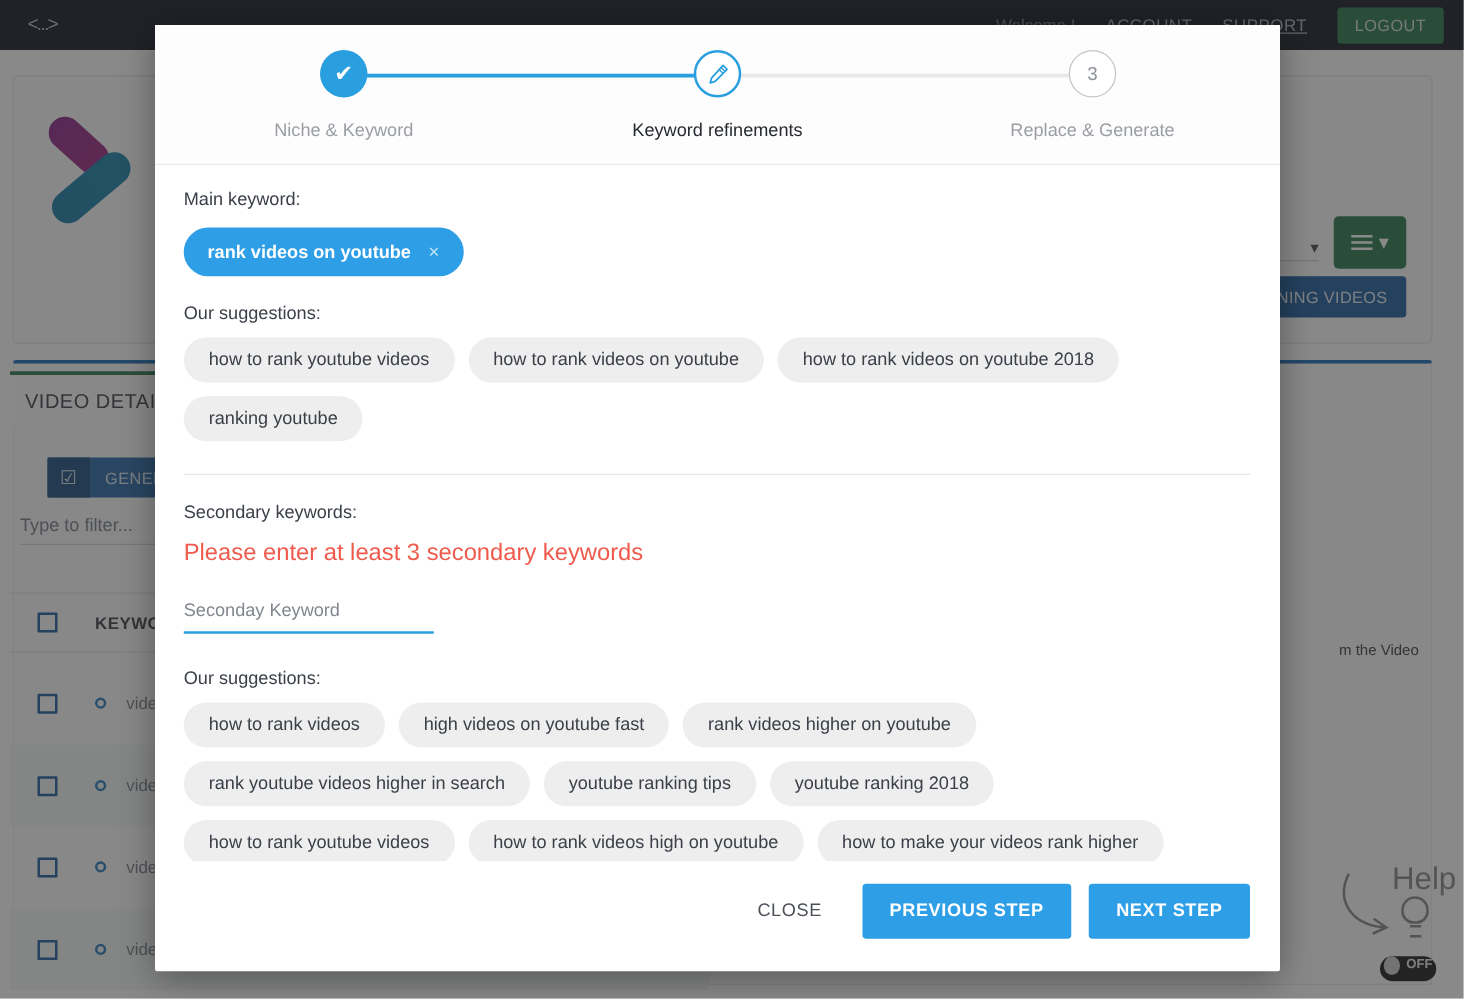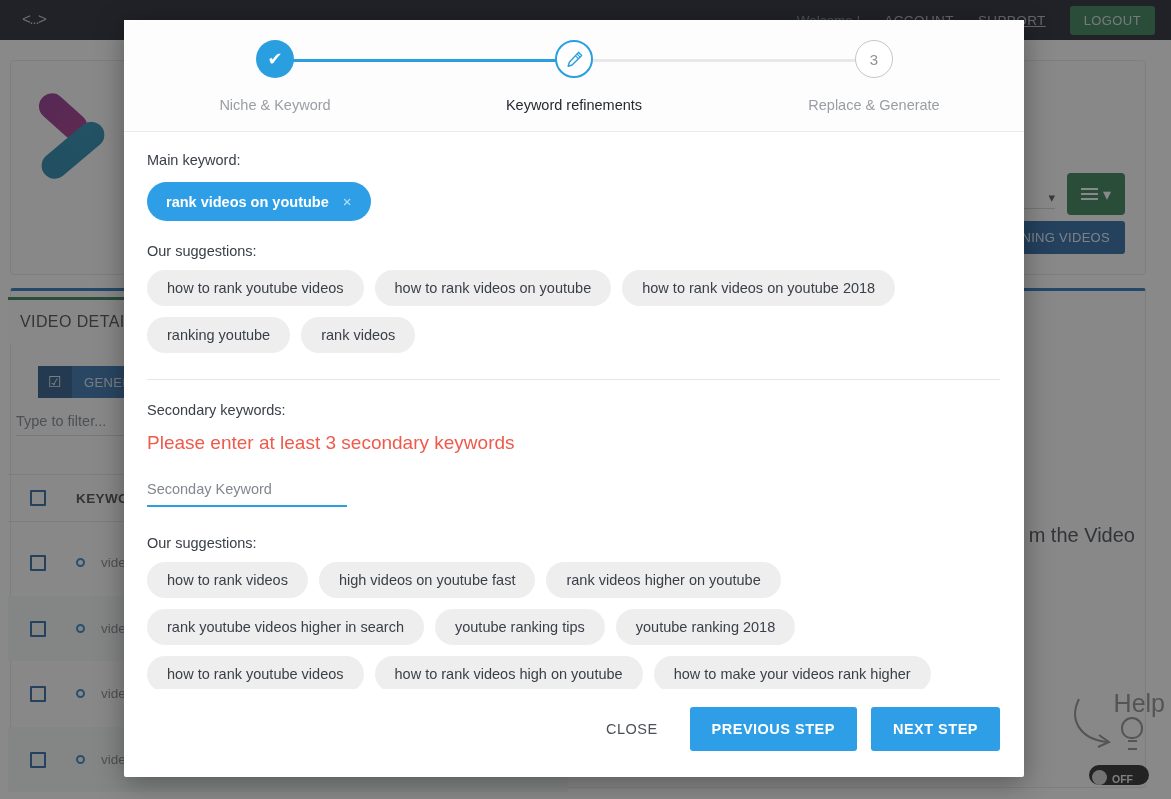--- a/index.html
+++ b/index.html
@@ -112,40 +112,40 @@
     position: absolute; left: 8px; width: 560px; height: 65px;
     display: flex; align-items: center; padding-left: 22px; gap: 16px;
     font-size: 13.5px; color: #7d828b;
   }
   .trow.alt { background: #f4f5f7; }
   .dot-o {
     width: 9px; height: 9px; border: 2.5px solid #2a7fc0; border-radius: 50%;
     margin-left: 14px;
   }
   .bg-text {
-    position: absolute; right: 36px; top: 524px;
-    font-size: 20px; color: #3e434b;
+    position: absolute; right: 36px; top: 513px;
+    font-size: 12px; color: #3e434b;
   }
 
   .help-widget { position: absolute; right: 6px; bottom: 10px; width: 92px; height: 104px; }
   .help-label {
     position: absolute; right: 0; top: 4px; font-size: 25px; color: #8a8a8a;
   }
   .bulb {
     position: absolute; right: 22px; top: 32px; width: 22px; height: 22px;
     border: 2.5px solid #8a8a8a; border-radius: 50% 50% 45% 45%;
   }
   .bulb::after {
     content: ""; position: absolute; left: 5px; top: 21px; width: 9px; height: 3px;
     border-top: 2.5px solid #8a8a8a; border-bottom: 2.5px solid #8a8a8a; height: 6px;
   }
   .curve-arrow { position: absolute; left: 0; top: 10px; }
   .toggle {
-    position: absolute; right: 16px; bottom: 4px; width: 60px; height: 20px;
-    background: #1e1e1e; border-radius: 10px; display: flex; align-items: flex-end;
+    position: absolute; right: 16px; bottom: 4px; width: 45px; height: 20px;
+    background: #1e1e1e; border-radius: 10px; display: flex; align-items: flex-start;
     padding: 0 3px;
   }
   .knob { width: 15px; height: 15px; border-radius: 50%; background: #cfcfcf; }
   .toggle-txt { color: #e8e8e8; font-size: 10.5px; font-weight: bold; margin-left: 5px; }
 
   
   .overlay { position: absolute; inset: 0; background: rgba(40,40,40,.55); }
 
   .modal {
     position: absolute; left: 124px; top: 20px; width: 900px; height: 757px;
@@ -358,21 +358,20 @@
           <span class="chip-x">×</span>
         </span>
       </div>
 
       <div class="sec-label tight">Our suggestions:</div>
       <div class="sugg-wrap" style="max-width:858px">
         <span class="sugg">how to rank youtube videos</span>
         <span class="sugg">how to rank videos on youtube</span>
         <span class="sugg">how to rank videos on youtube 2018</span>
         <span class="sugg">ranking youtube</span>
-        <span class="sugg">rank videos</span>
       </div>
 
       <div class="divider"></div>
 
       <div class="sec-label">Secondary keywords:</div>
       <div class="err">Please enter at least 3 secondary keywords</div>
 
       <div style="margin-bottom:28px">
         <input class="sec-input" type="text" placeholder="Seconday Keyword" style="">
       </div>

